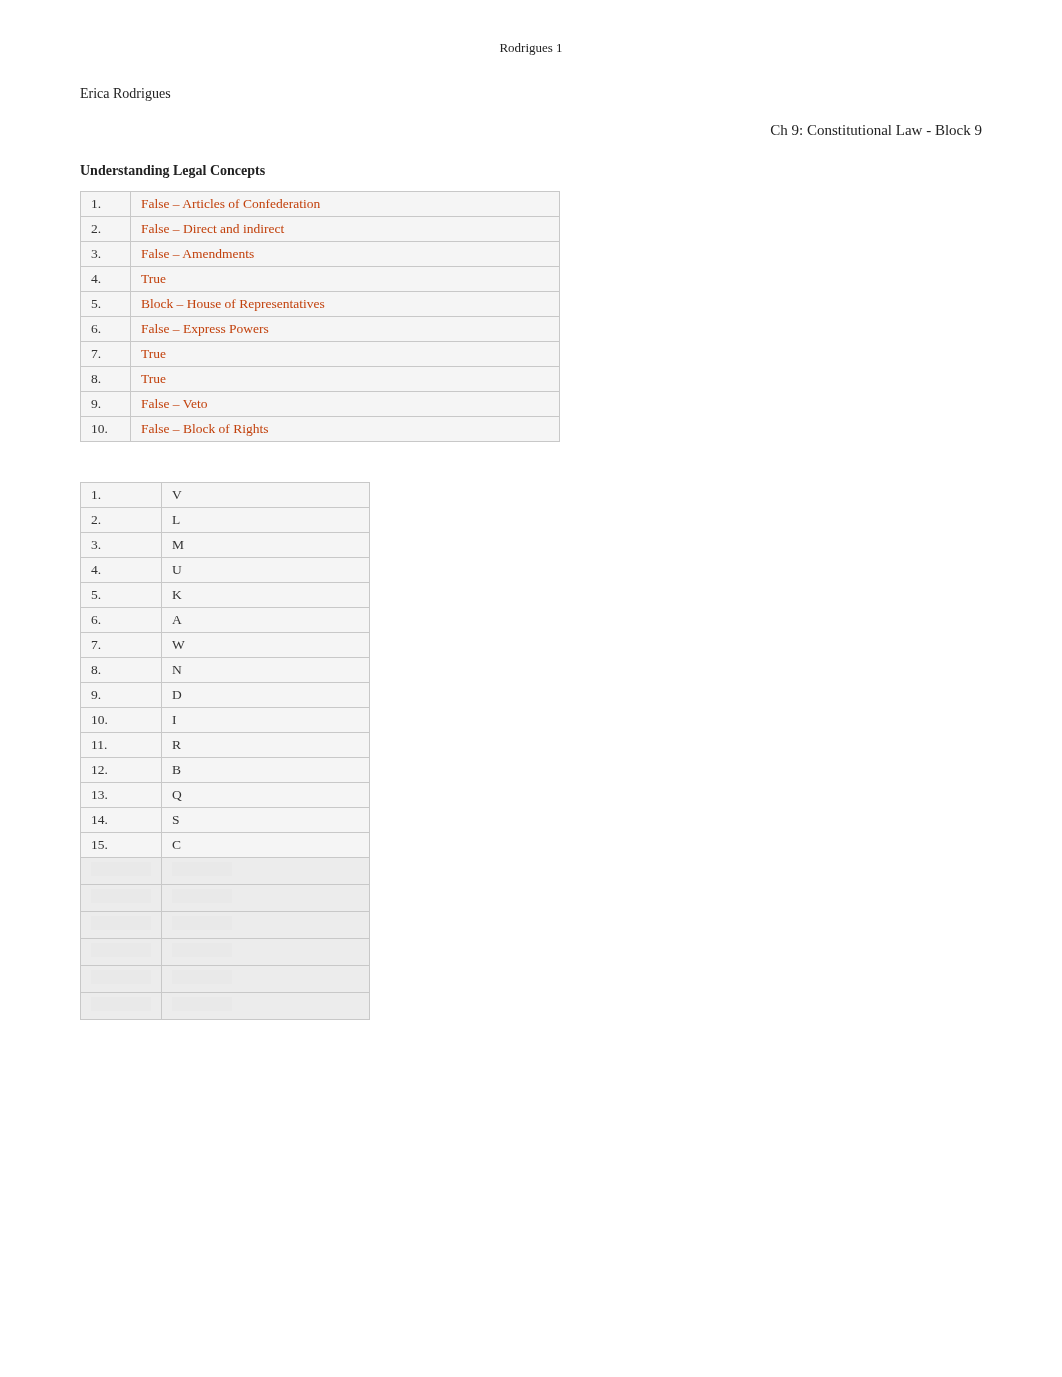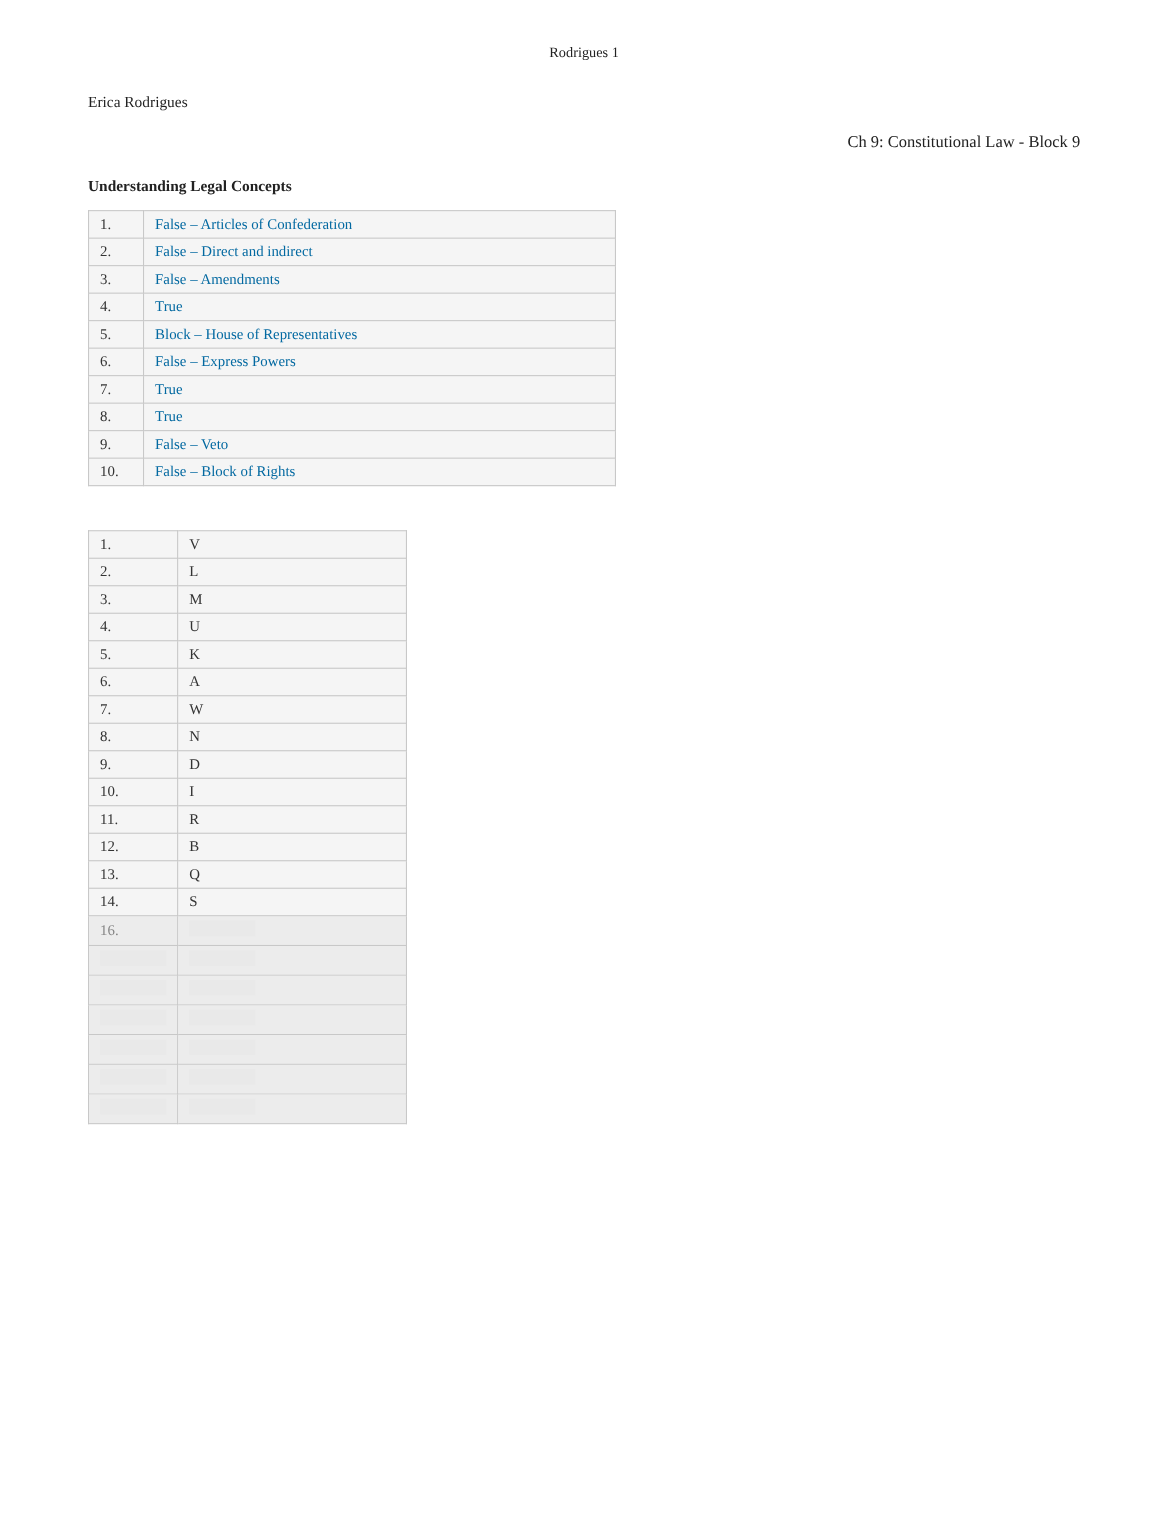--- a/index.html
+++ b/index.html
@@ -57,21 +57,21 @@
       font-size: 13.5px;
       background-color: #f5f5f5;
     }
 
     .answer-table td.num-cell {
       width: 50px;
       color: #333;
     }
 
     .answer-table td.ans-cell {
-      color: #0369a1;
+      color: #c2410c;
     }
 
     .terminology-table {
       border-collapse: collapse;
       width: 290px;
       margin-bottom: 40px;
     }
 
     .terminology-table td {
       border: 1px solid #c8c8c8;
@@ -223,23 +223,23 @@
         <td class="letter-cell">B</td>
       </tr>
         <tr>
         <td class="num-cell">13.</td>
         <td class="letter-cell">Q</td>
       </tr>
         <tr>
         <td class="num-cell">14.</td>
         <td class="letter-cell">S</td>
       </tr>
-        <tr class="blurred-row">
-        <td class="num-cell">16.</td>
-        <td class="letter-cell"><span class="blurred-area"></span></td>
+        <tr>
+        <td class="num-cell">15.</td>
+        <td class="letter-cell">C</td>
       </tr>
         <tr class="blurred-row">
       <td class="num-cell"><span class="blurred-area"></span></td>
       <td class="letter-cell"><span class="blurred-area"></span></td>
     </tr>
         <tr class="blurred-row">
       <td class="num-cell"><span class="blurred-area"></span></td>
       <td class="letter-cell"><span class="blurred-area"></span></td>
     </tr>
         <tr class="blurred-row">

